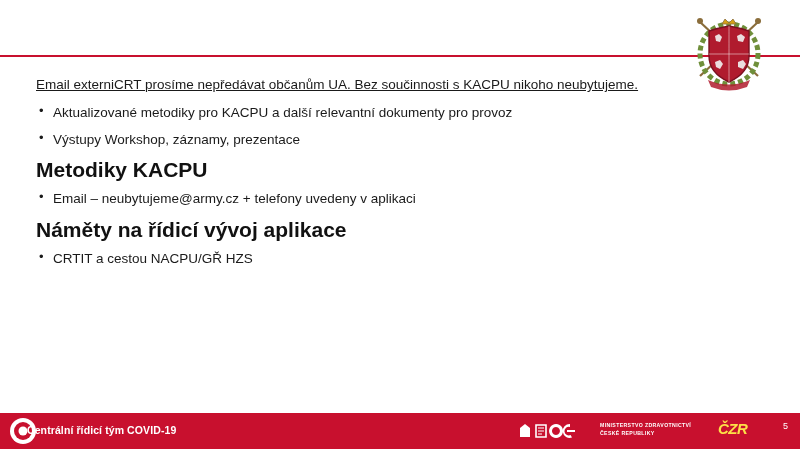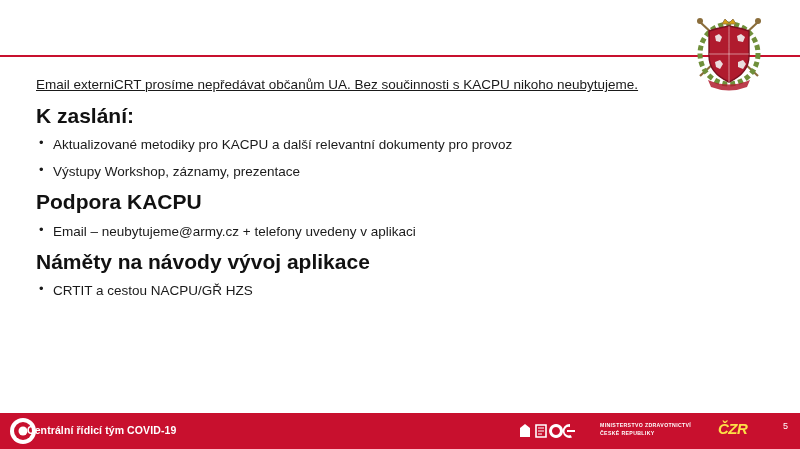--- a/index.html
+++ b/index.html
@@ -186,32 +186,31 @@
       <path d="M40 18 l3 -5 4 4 4 -4 3 5 z" fill="#d4a017" stroke="#8a6d3b" stroke-width="0.8"></path>
 
       <path d="M26 74 q21 9 42 0 l-3 7 q-18 7 -36 0 z" fill="#b01b2e" opacity="0.85"></path>
     </svg>
   </div>
 
   <div class="body">
 
     <p class="lead">Email externiCRT prosíme nepředávat občanům UA. Bez součinnosti s KACPU nikoho neubytujeme.</p>
 
-    <h2 class="section">K zaslání:</h2>
     <ul class="bullets">
       <li>Aktualizované metodiky pro KACPU a další relevantní dokumenty pro provoz</li>
       <li>Výstupy Workshop, záznamy, prezentace</li>
     </ul>
 
-    <h2 class="section">Podpora KACPU</h2>
+    <h2 class="section">Metodiky KACPU</h2>
     <ul class="bullets">
       <li>Email – neubytujeme@army.cz + telefony uvedeny v aplikaci</li>
     </ul>
 
-    <h2 class="section">Náměty na návody vývoj aplikace</h2>
+    <h2 class="section">Náměty na řídicí vývoj aplikace</h2>
     <ul class="bullets">
       <li>CRTIT a cestou NACPU/GŘ HZS</li>
     </ul>
 
   </div>
 
   <div class="footer">
 
     <div class="footer-logo">
       <svg viewBox="0 0 30 30" width="30" height="30" xmlns="http://www.w3.org/2000/svg">

